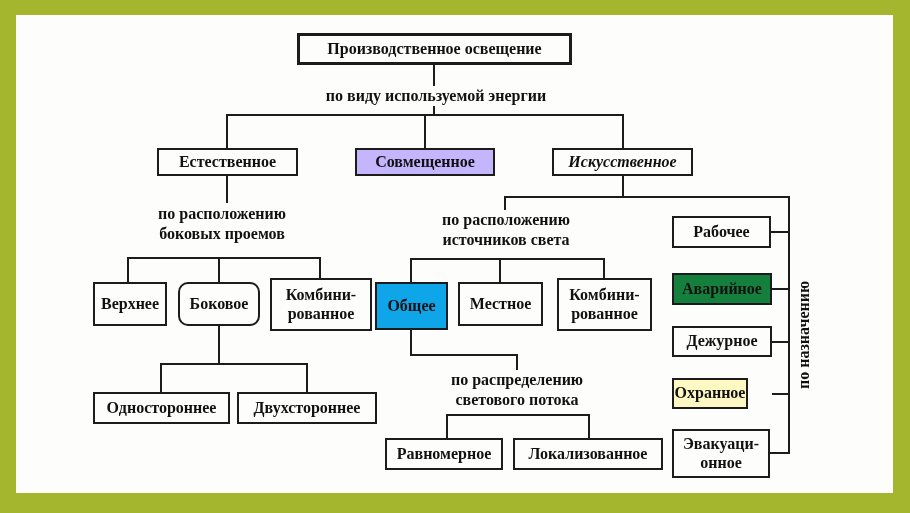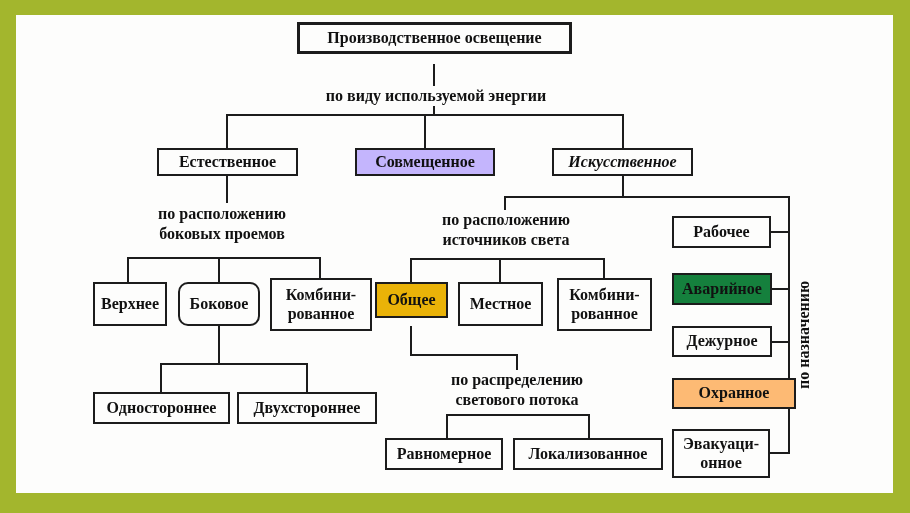--- a/index.html
+++ b/index.html
@@ -90,38 +90,38 @@
 
   <div class="crit" style="left:436px;top:86px">по виду используемой энергии</div>
   <div class="crit" style="left:222px;top:204px">по расположению
 боковых проемов</div>
   <div class="crit" style="left:506px;top:210px">по расположению
 источников света</div>
   <div class="crit" style="left:517px;top:370px">по распределению
 светового потока</div>
   <div class="crit-vert" style="left:795px;top:266px;height:138px">по назначению</div>
 
-  <div class="node root" style="left: 297px; top: 22px; width: 275px; height: 32px; background: rgb(253, 253, 252); border-color: rgb(28, 28, 28);">Производственное освещение</div>
+  <div class="node root" style="left: 297px; top: 33px; width: 275px; height: 32px; background: rgb(253, 253, 252); border-color: rgb(28, 28, 28);">Производственное освещение</div>
 
   <div class="node" style="left: 157px; top: 148px; width: 141px; height: 28px; background: rgb(253, 253, 252); border-color: rgb(28, 28, 28);">Естественное</div>
   <div class="node" style="left: 355px; top: 148px; width: 140px; height: 28px; background: #c4b5fd; border-color: rgb(28, 28, 28);">Совмещенное</div>
   <div class="node" style="left: 552px; top: 148px; width: 141px; height: 28px; background: rgb(253, 253, 252); border-color: rgb(28, 28, 28); font-style: italic;">Искусственное</div>
 
   <div class="node" style="left: 93px; top: 282px; width: 74px; height: 44px; background: rgb(253, 253, 252); border-color: rgb(28, 28, 28);">Верхнее</div>
   <div class="node" style="left: 178px; top: 282px; width: 82px; height: 44px; background: rgb(253, 253, 252); border-color: rgb(28, 28, 28); border-radius: 10px;">Боковое</div>
   <div class="node" style="left: 270px; top: 278px; width: 102px; height: 53px; background: rgb(253, 253, 252); border-color: rgb(28, 28, 28);">Комбини-рованное</div>
 
   <div class="node" style="left: 93px; top: 392px; width: 137px; height: 32px; background: rgb(253, 253, 252); border-color: rgb(28, 28, 28);">Одностороннее</div>
   <div class="node" style="left: 237px; top: 392px; width: 140px; height: 32px; background: rgb(253, 253, 252); border-color: rgb(28, 28, 28);">Двухстороннее</div>
 
-  <div class="node" style="left: 375px; top: 282px; width: 73px; height: 36px; background: #eab308; border-color: rgb(28, 28, 28); text-align: right;">Общее</div>
+  <div class="node" style="left: 375px; top: 282px; width: 73px; height: 48px; background: #0ea5e9; border-color: rgb(28, 28, 28); text-align: right;">Общее</div>
   <div class="node" style="left: 458px; top: 282px; width: 85px; height: 44px; background: rgb(253, 253, 252); border-color: rgb(28, 28, 28);">Местное</div>
   <div class="node" style="left: 557px; top: 278px; width: 95px; height: 53px; background: rgb(253, 253, 252); border-color: rgb(28, 28, 28);">Комбини-рованное</div>
 
   <div class="node" style="left: 513px; top: 438px; width: 150px; height: 32px; background: rgb(253, 253, 252); border-color: rgb(28, 28, 28);">Локализованное</div>
   <div class="node" style="left: 385px; top: 438px; width: 118px; height: 32px; background: rgb(253, 253, 252); border-color: rgb(28, 28, 28);">Равномерное</div>
 
   <div class="node" style="left: 672px; top: 216px; width: 99px; height: 32px; background: rgb(253, 253, 252); border-color: rgb(28, 28, 28);">Рабочее</div>
   <div class="node" style="left: 672px; top: 273px; width: 100px; height: 32px; background: #15803d; border-color: rgb(28, 28, 28);">Аварийное</div>
   <div class="node" style="left: 672px; top: 326px; width: 100px; height: 31px; background: rgb(253, 253, 252); border-color: rgb(28, 28, 28);">Дежурное</div>
-  <div class="node" style="left: 672px; top: 378px; width: 124px; height: 31px; background: #fdba74; border-color: rgb(28, 28, 28);">Охранное</div>
+  <div class="node" style="left: 672px; top: 378px; width: 76px; height: 31px; background: #fef9c3; border-color: rgb(28, 28, 28);">Охранное</div>
   <div class="node" style="left: 672px; top: 429px; width: 98px; height: 49px; background: rgb(253, 253, 252); border-color: rgb(28, 28, 28);">Эвакуаци-онное</div>
 </div>
 
 </body></html>

